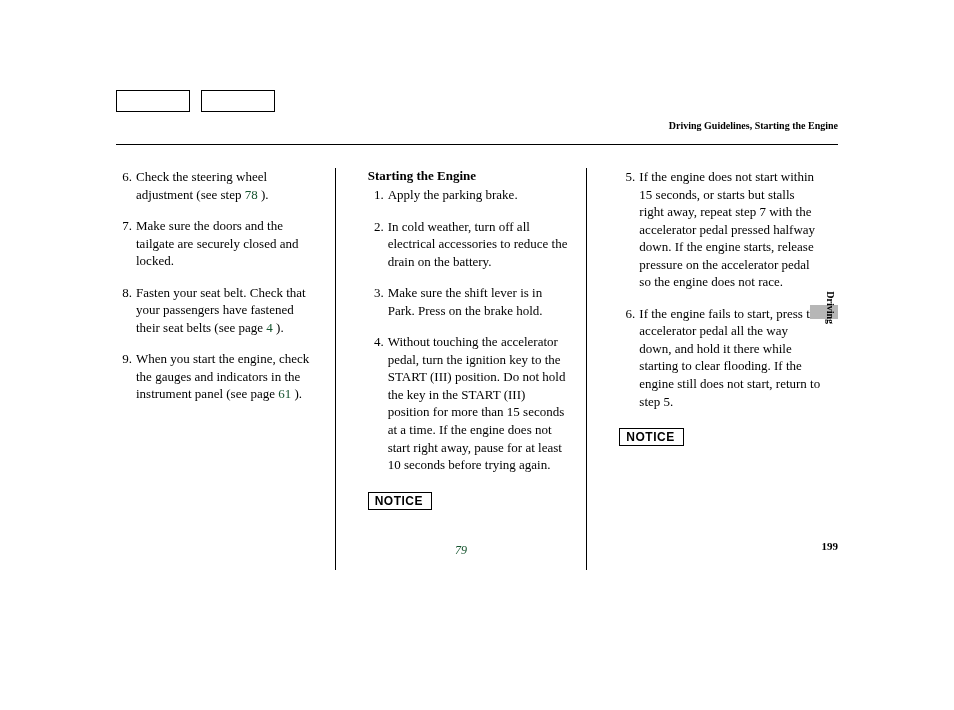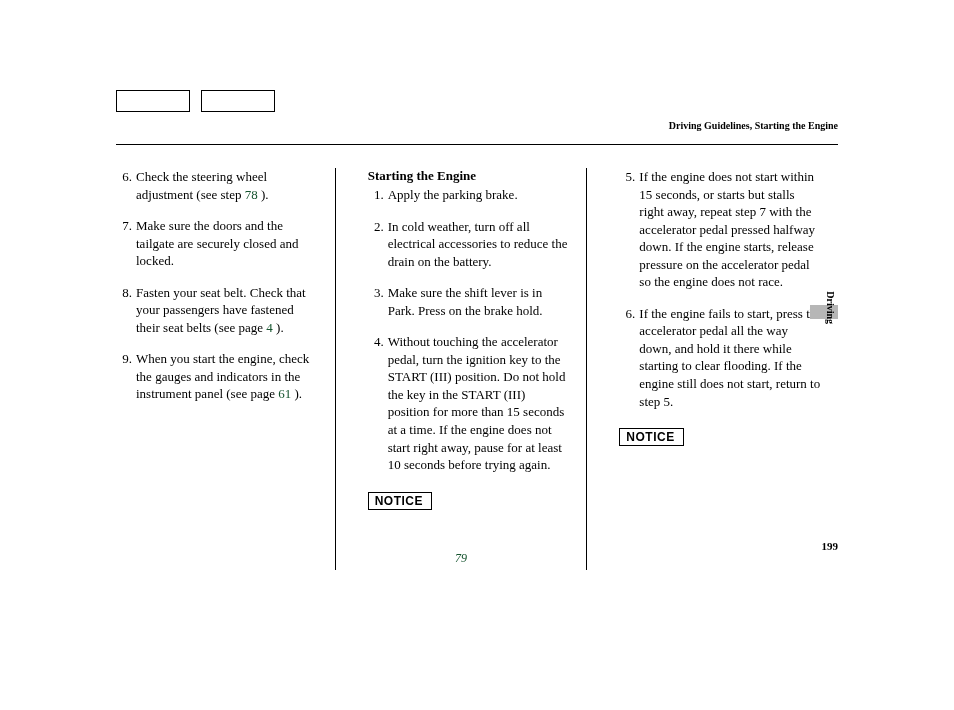--- a/index.html
+++ b/index.html
@@ -93,21 +93,21 @@
     border: 1.5px solid #000;
     font-family: Arial, Helvetica, sans-serif;
     font-weight: 900;
     font-size: 12px;
     letter-spacing: 0.5px;
     padding: 1px 8px 1px 6px;
     margin-top: 4px;
   }
   .col2-footer-link {
     position: absolute;
-    bottom: 4px;
+    bottom: 12px;
     left: 0;
     right: 0;
     text-align: center;
     color: #1a3fd6;
     font-style: italic;
     font-size: 12px;
   }
   .side-tab {
     position: absolute;
     right: 116px;

